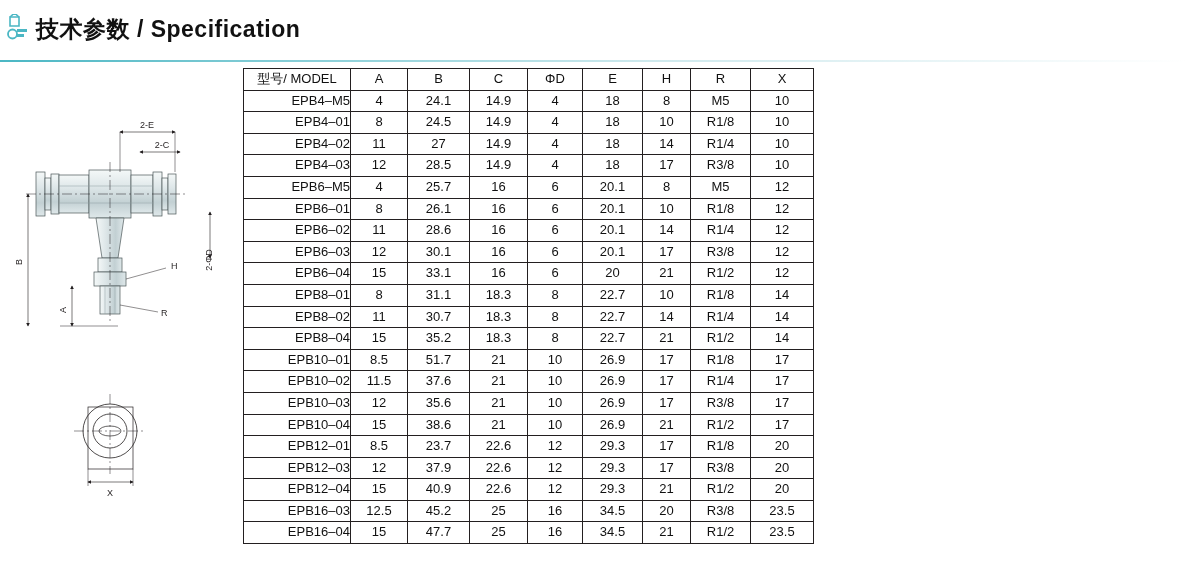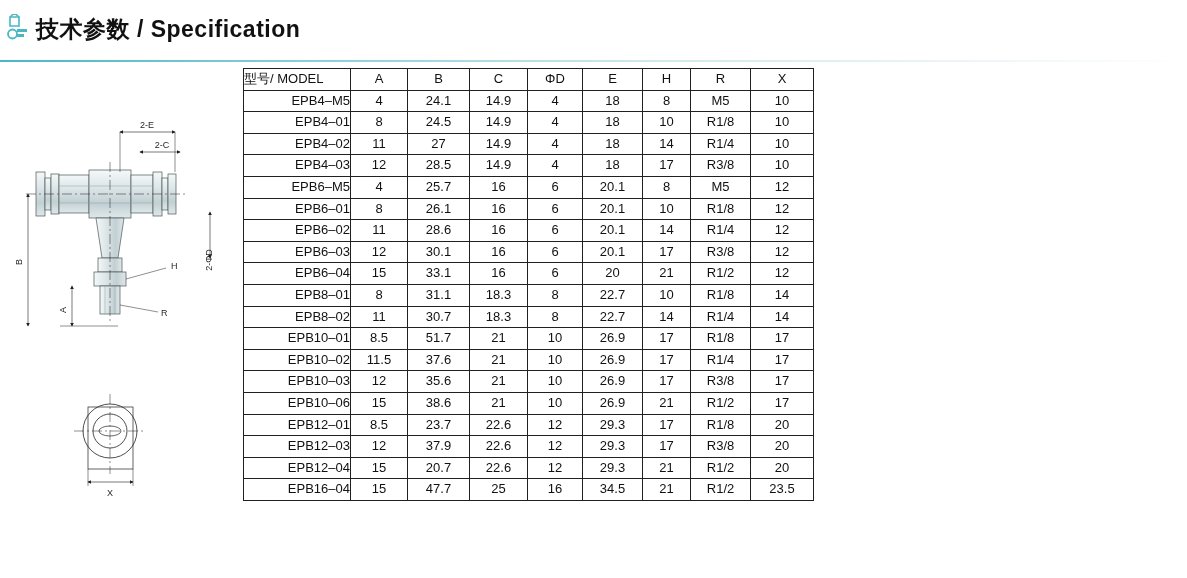--- a/index.html
+++ b/index.html
@@ -81,21 +81,21 @@
     font-size: 13px;
     font-weight: normal;
     color: #111;
     white-space: nowrap;
   }
   table.spec th.model-col, table.spec td.model-col {
     text-align: right;
     padding-left: 10px;
     width: 107px;
   }
-  table.spec th.model-col { text-align: left; padding-left: 0; }
+  table.spec th.model-col { text-align: center; padding-left: 0; }
   col.c-a { width: 57px; }
   col.c-b { width: 62px; }
   col.c-c { width: 58px; }
   col.c-d { width: 55px; }
   col.c-e { width: 60px; }
   col.c-h { width: 48px; }
   col.c-r { width: 60px; }
   col.c-x { width: 63px; }
 
   .dim-label {
@@ -349,20 +349,31 @@
           <td>11</td>
           <td>30.7</td>
           <td>18.3</td>
           <td>8</td>
           <td>22.7</td>
           <td>14</td>
           <td>R1/4</td>
           <td>14</td>
         </tr>
         <tr>
+          <td class="model-col">EPB8–04</td>
+          <td>15</td>
+          <td>35.2</td>
+          <td>18.3</td>
+          <td>8</td>
+          <td>22.7</td>
+          <td>21</td>
+          <td>R1/2</td>
+          <td>14</td>
+        </tr>
+        <tr>
           <td class="model-col">EPB10–01</td>
           <td>8.5</td>
           <td>51.7</td>
           <td>21</td>
           <td>10</td>
           <td>26.9</td>
           <td>17</td>
           <td>R1/8</td>
           <td>17</td>
         </tr>
@@ -382,21 +393,21 @@
           <td>12</td>
           <td>35.6</td>
           <td>21</td>
           <td>10</td>
           <td>26.9</td>
           <td>17</td>
           <td>R3/8</td>
           <td>17</td>
         </tr>
         <tr>
-          <td class="model-col">EPB10–06</td>
+          <td class="model-col">EPB10–04</td>
           <td>15</td>
           <td>38.6</td>
           <td>21</td>
           <td>10</td>
           <td>26.9</td>
           <td>21</td>
           <td>R1/2</td>
           <td>17</td>
         </tr>
         <tr>
@@ -417,27 +428,38 @@
           <td>22.6</td>
           <td>12</td>
           <td>29.3</td>
           <td>17</td>
           <td>R3/8</td>
           <td>20</td>
         </tr>
         <tr>
           <td class="model-col">EPB12–04</td>
           <td>15</td>
-          <td>20.7</td>
+          <td>40.9</td>
           <td>22.6</td>
           <td>12</td>
           <td>29.3</td>
           <td>21</td>
           <td>R1/2</td>
           <td>20</td>
+        </tr>
+        <tr>
+          <td class="model-col">EPB16–03</td>
+          <td>12.5</td>
+          <td>45.2</td>
+          <td>25</td>
+          <td>16</td>
+          <td>34.5</td>
+          <td>20</td>
+          <td>R3/8</td>
+          <td>23.5</td>
         </tr>
         <tr>
           <td class="model-col">EPB16–04</td>
           <td>15</td>
           <td>47.7</td>
           <td>25</td>
           <td>16</td>
           <td>34.5</td>
           <td>21</td>
           <td>R1/2</td>

